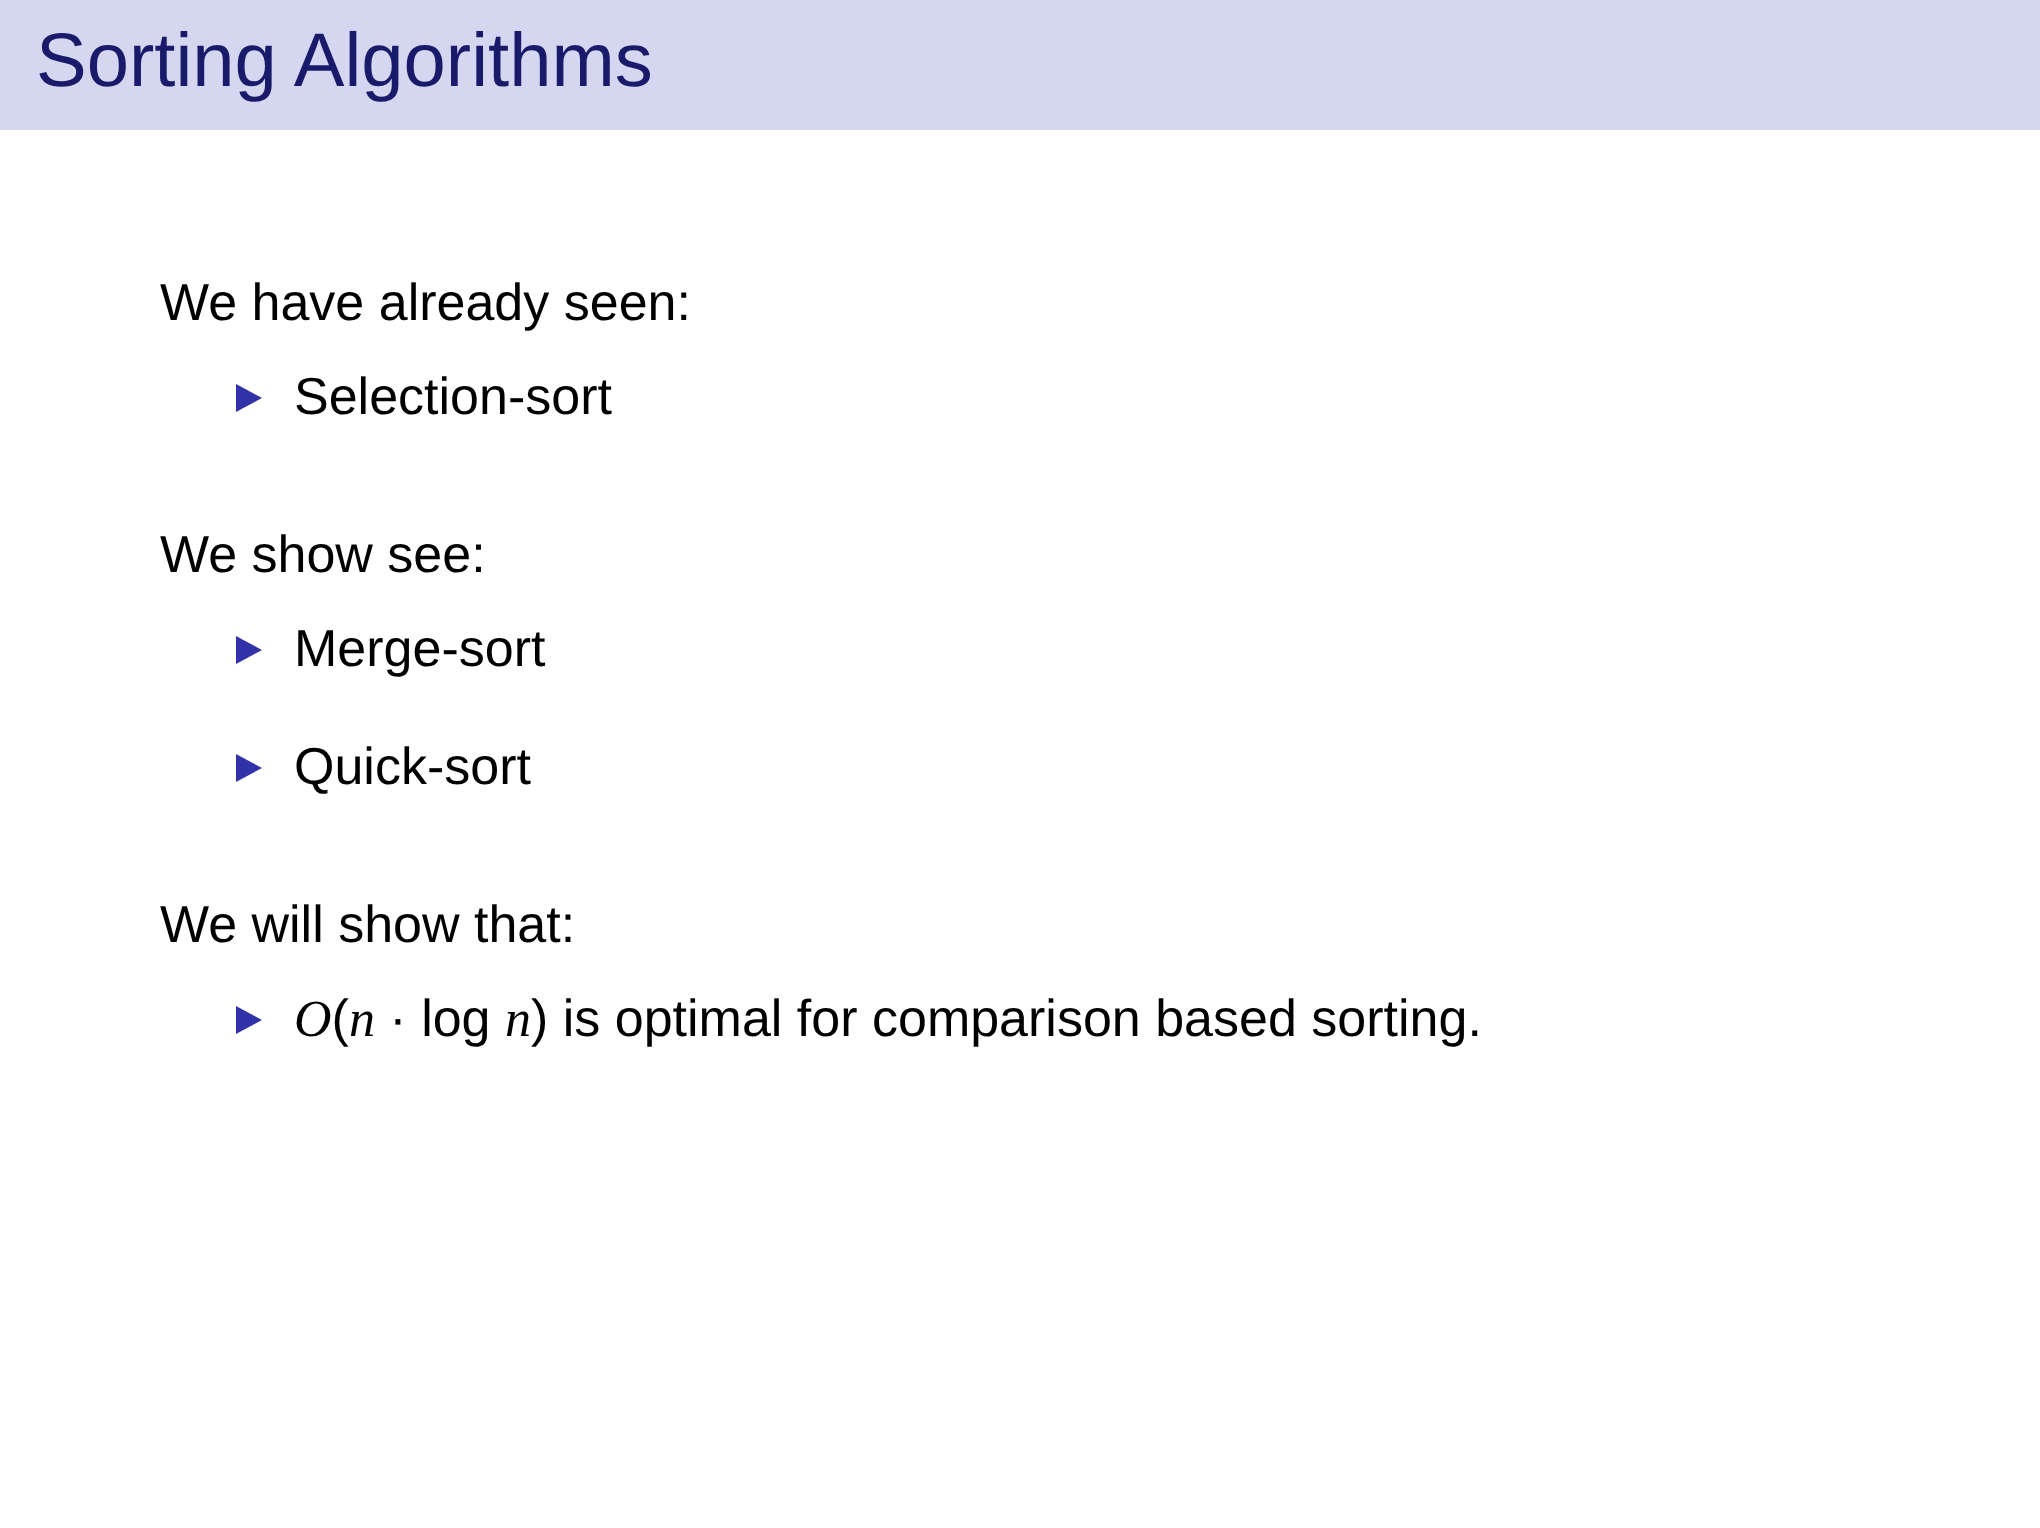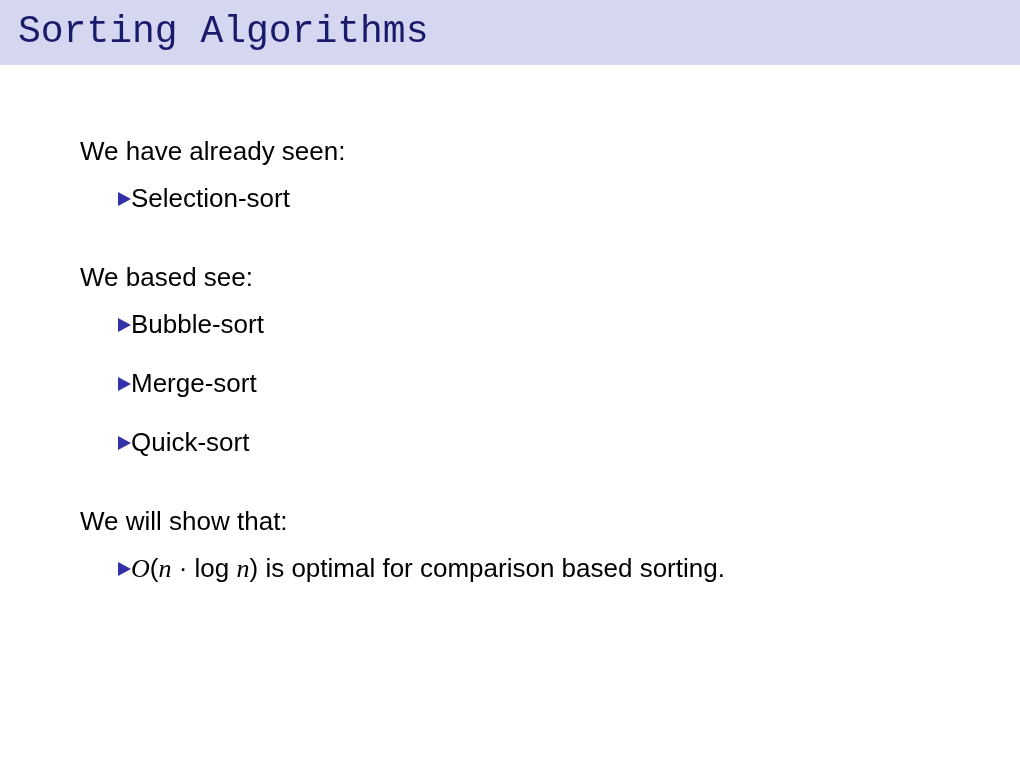--- a/index.html
+++ b/index.html
@@ -12,21 +12,20 @@
       height: 764px;
       background: #ffffff;
       font-family: Arial, Helvetica, sans-serif;
       color: #000000;
       position: relative;
     }
     .title-bar {
       background: #d5d7f0;
       padding: 10px 18px 12px 18px;
       width: 100%;
-      font-family: Liberation Mono, monospace;
     }
     .title-text {
       font-size: 38px;
       font-weight: normal;
       color: #1a1a6b;
     }
     .content {
       padding: 71px 0 0 80px;
     }
     .section-heading {
@@ -38,20 +37,21 @@
       list-style: none;
       padding-left: 38px;
       margin-bottom: 48px;
     }
     .bullet-item {
       display: flex;
       align-items: center;
       font-size: 26px;
       color: #000000;
       margin-bottom: 28px;
+      gap: 16px;
     }
     .bullet-item:last-child {
       margin-bottom: 0;
     }
     .bullet-icon {
       width: 0;
       height: 0;
       border-top: 7px solid transparent;
       border-bottom: 7px solid transparent;
       border-left: 13px solid #3232a8;
@@ -78,26 +78,22 @@
 <div class="content">
 
   <div class="section-heading">We have already seen:</div>
   <ul class="bullet-list">
     <li class="bullet-item">
       <span class="bullet-icon"></span>
       <span>Selection-sort</span>
     </li>
   </ul>
 
-  <div class="section-heading">We based see:</div>
+  <div class="section-heading">We show see:</div>
   <ul class="bullet-list">
-    <li class="bullet-item">
-      <span class="bullet-icon"></span>
-      <span>Bubble-sort</span>
-    </li>
     <li class="bullet-item">
       <span class="bullet-icon"></span>
       <span>Merge-sort</span>
     </li>
     <li class="bullet-item">
       <span class="bullet-icon"></span>
       <span>Quick-sort</span>
     </li>
   </ul>
 

